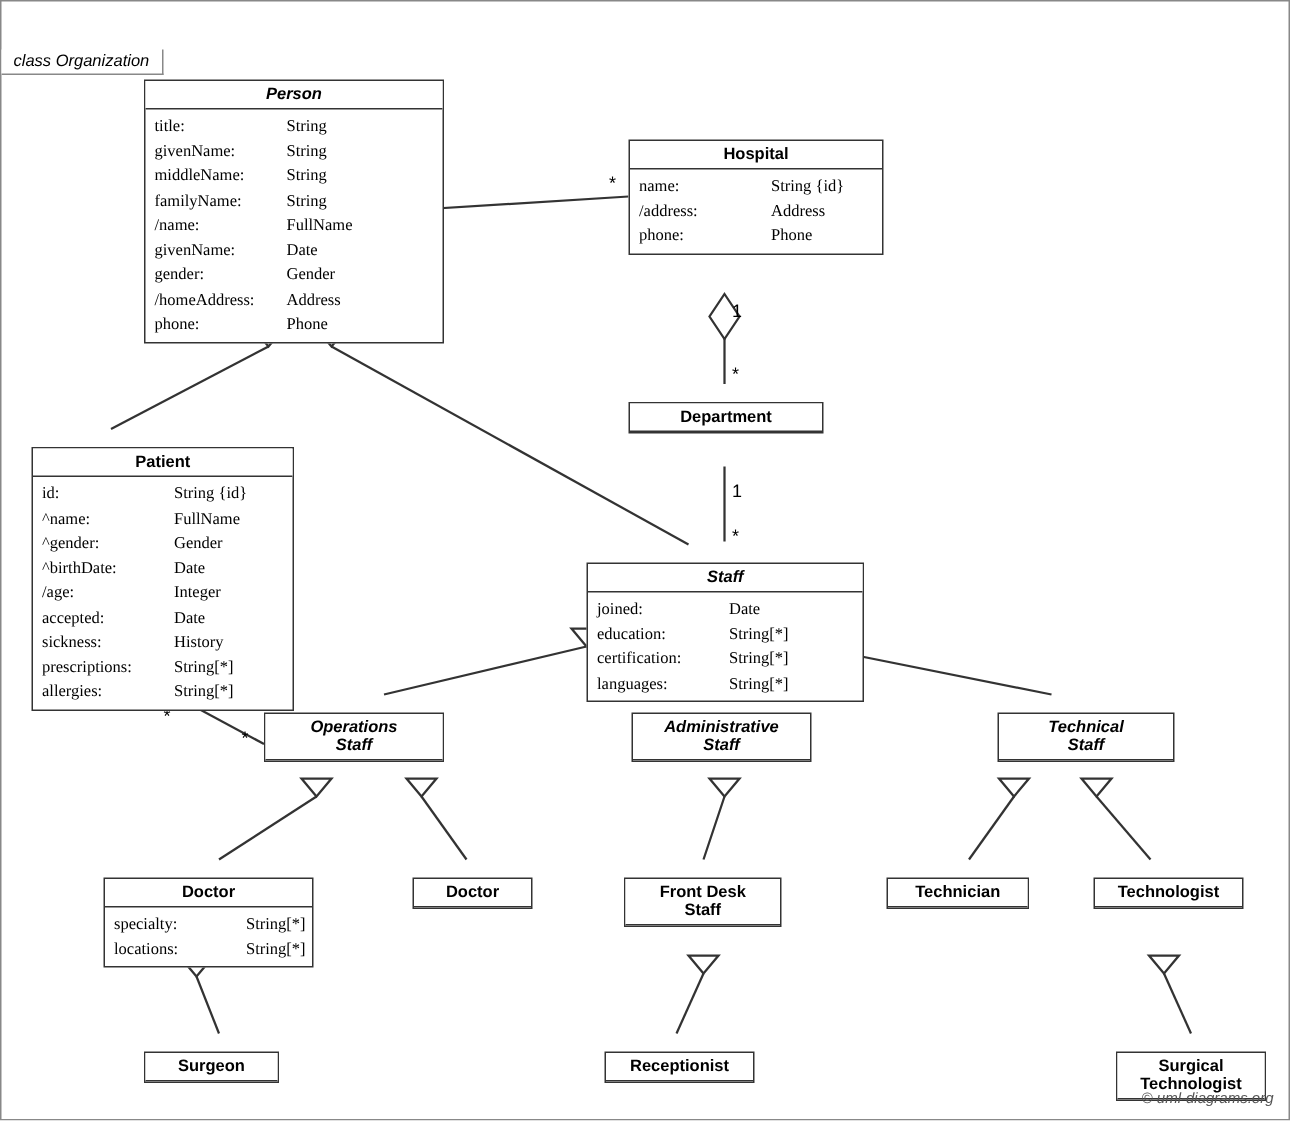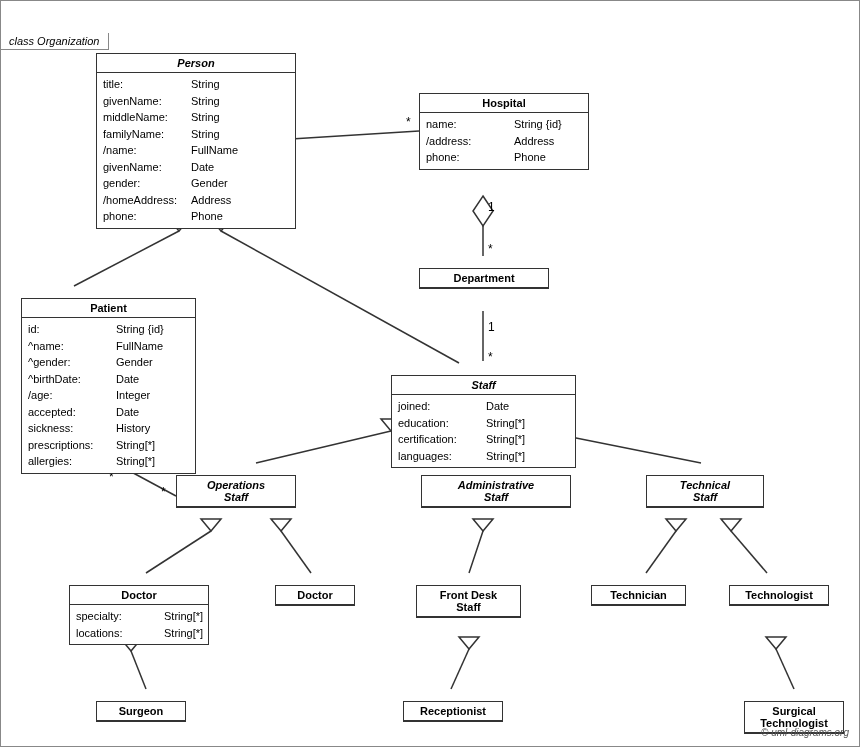--- a/index.html
+++ b/index.html
@@ -48,20 +48,21 @@
     .uml-class-title.no-italic {
       font-style: normal;
     }
     .uml-class-body {
       padding: 3px 6px;
       line-height: 1.5;
     }
     .attr-row {
       display: flex;
       gap: 8px;
+      font-family: Liberation Serif, serif;
     }
     .attr-name { min-width: 80px; }
     .attr-type { }
     svg.arrows {
       position: absolute;
       top: 0; left: 0;
       width: 860px;
       height: 747px;
       pointer-events: none;
       overflow: visible;
@@ -267,25 +268,25 @@
           <span class="attr-name">allergies:</span>
           <span class="attr-type">String[*]</span>
         </div>
     </div>
   </div>
 
   <div class="uml-class" style="left:175px; top:462px; width:120px; text-align:center;">
     <div class="uml-class-title">Operations<br>Staff</div>
   </div>
 
-  <div class="uml-class" style="left:420px; top:462px; width:150px; text-align:center;">
+  <div class="uml-class" style="left:420px; top:462px; width:120px; text-align:center;">
     <div class="uml-class-title">Administrative<br>Staff</div>
   </div>
 
-  <div class="uml-class" style="left:645px; top:462px; width:118px; text-align:center;">
+  <div class="uml-class" style="left:664px; top:462px; width:118px; text-align:center;">
     <div class="uml-class-title">Technical<br>Staff</div>
   </div>
 
   <div class="uml-class" style="left:68px; top:572px; width:140px;">
     <div class="uml-class-title no-italic">Doctor</div>
     <div class="uml-class-body">
       <div class="attr-row">
           <span class="attr-name">specialty:</span>
           <span class="attr-type">String[*]</span>
         </div>

